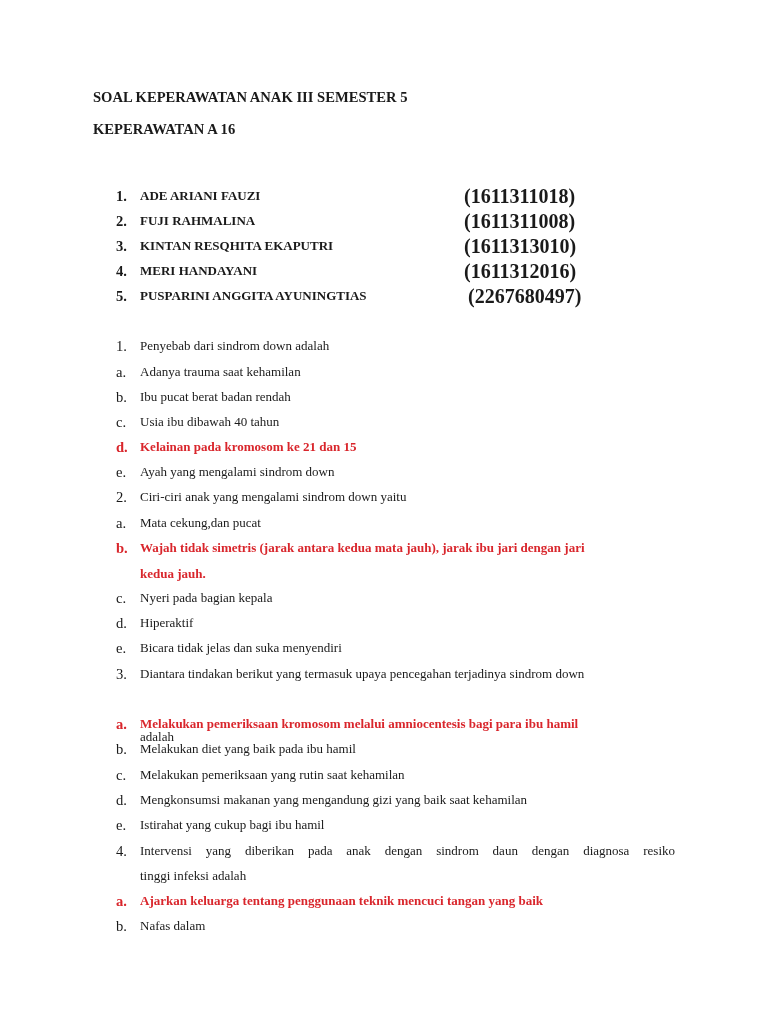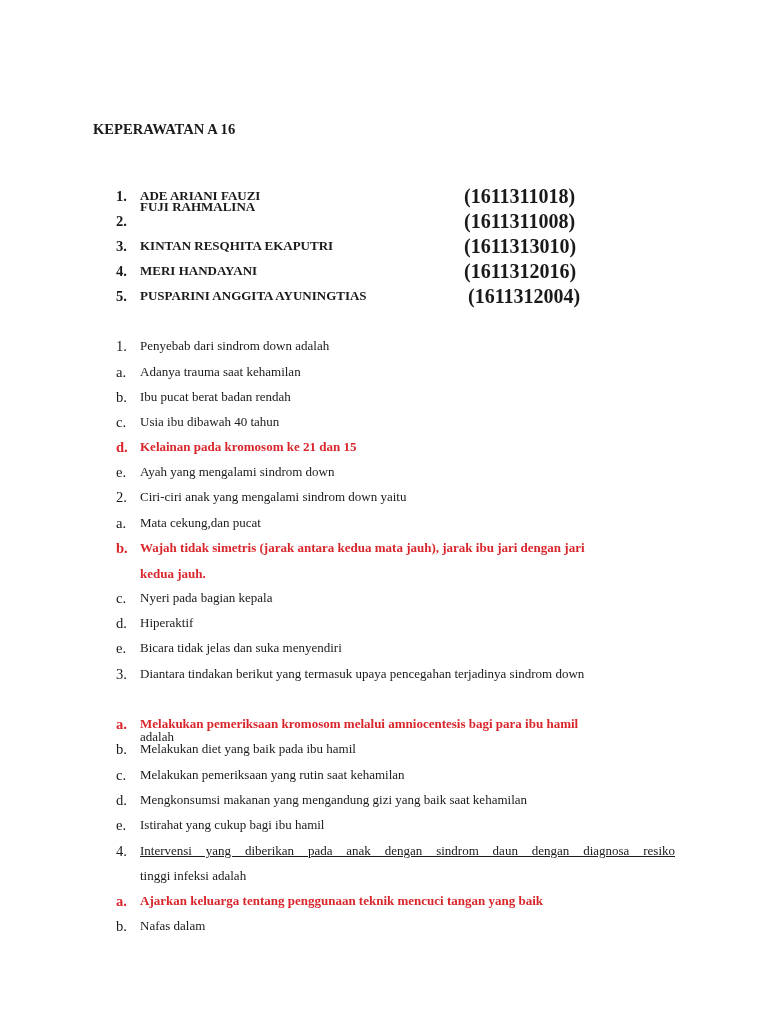--- a/index.html
+++ b/index.html
@@ -6,49 +6,50 @@
   body { width: 768px; height: 1024px; position: relative; overflow: hidden;
          font-family: "Liberation Serif", "DejaVu Serif", serif; color: #1a1a1a; }
   .page { position: absolute; left: 0; top: 0; width: 768px; height: 1024px; }
   .line { position: absolute; left: 93px; font-size: 14.6px; line-height: 18px; white-space: nowrap; }
   .bold { font-weight: bold; }
   .green { color: #4f6228; }
   .red { color: #d9262c; font-weight: bold; }
   .num { position: absolute; left: 116px; font-size: 14.6px; line-height: 18px; white-space: nowrap; }
   .txt { position: absolute; left: 140px; font-size: 13px; line-height: 18px; white-space: nowrap; }
   .nim { position: absolute; font-size: 20px; line-height: 18px; font-weight: bold; white-space: nowrap; }
-  .justify { width: 535px; white-space: normal; text-align: justify; text-align-last: justify; text-decoration: underline; }
+  .justify { width: 535px; white-space: normal; text-align: justify; text-align-last: justify; }
 </style>
 </head>
 <body>
 
 <div class="page">
 
+  <div class="line bold" style="top:88px">SOAL KEPERAWATAN ANAK  III SEMESTER 5</div>
   <div class="line bold" style="top:120px">KEPERAWATAN A 16</div>
 
   <div>
     <span class="num bold" style="top:187px">1.</span>
     <span class="txt bold" style="top:187px">ADE ARIANI FAUZI</span>
     <span class="nim" style="left:464px;top:187px">(1611311018)</span>
 
     <span class="num bold" style="top:212px">2.</span>
-    <span class="txt bold" style="top:198px">FUJI RAHMALINA</span>
+    <span class="txt bold" style="top:212px">FUJI RAHMALINA</span>
     <span class="nim" style="left:464px;top:212px">(1611311008)</span>
 
     <span class="num bold" style="top:237px">3.</span>
     <span class="txt bold" style="top:237px">KINTAN RESQHITA EKAPUTRI</span>
     <span class="nim" style="left:464px;top:237px">(1611313010)</span>
 
     <span class="num bold" style="top:262px">4.</span>
     <span class="txt bold" style="top:262px">MERI HANDAYANI</span>
     <span class="nim" style="left:464px;top:262px">(1611312016)</span>
 
     <span class="num bold" style="top:287px">5.</span>
     <span class="txt bold" style="top:287px">PUSPARINI ANGGITA AYUNINGTIAS</span>
-    <span class="nim" style="left:468px;top:287px">(1611312004)</span>
+    <span class="nim" style="left:468px;top:287px">(2267680497)</span>
   </div>
 
   <div>
     <span class="num" style="top:337px">1.</span>
     <span class="txt" style="top:337px">Penyebab dari  sindrom down adalah</span>
 
     <span class="num" style="top:363px">a.</span>
     <span class="txt" style="top:363px">Adanya trauma saat kehamilan</span>
 
     <span class="num" style="top:388px">b.</span>

